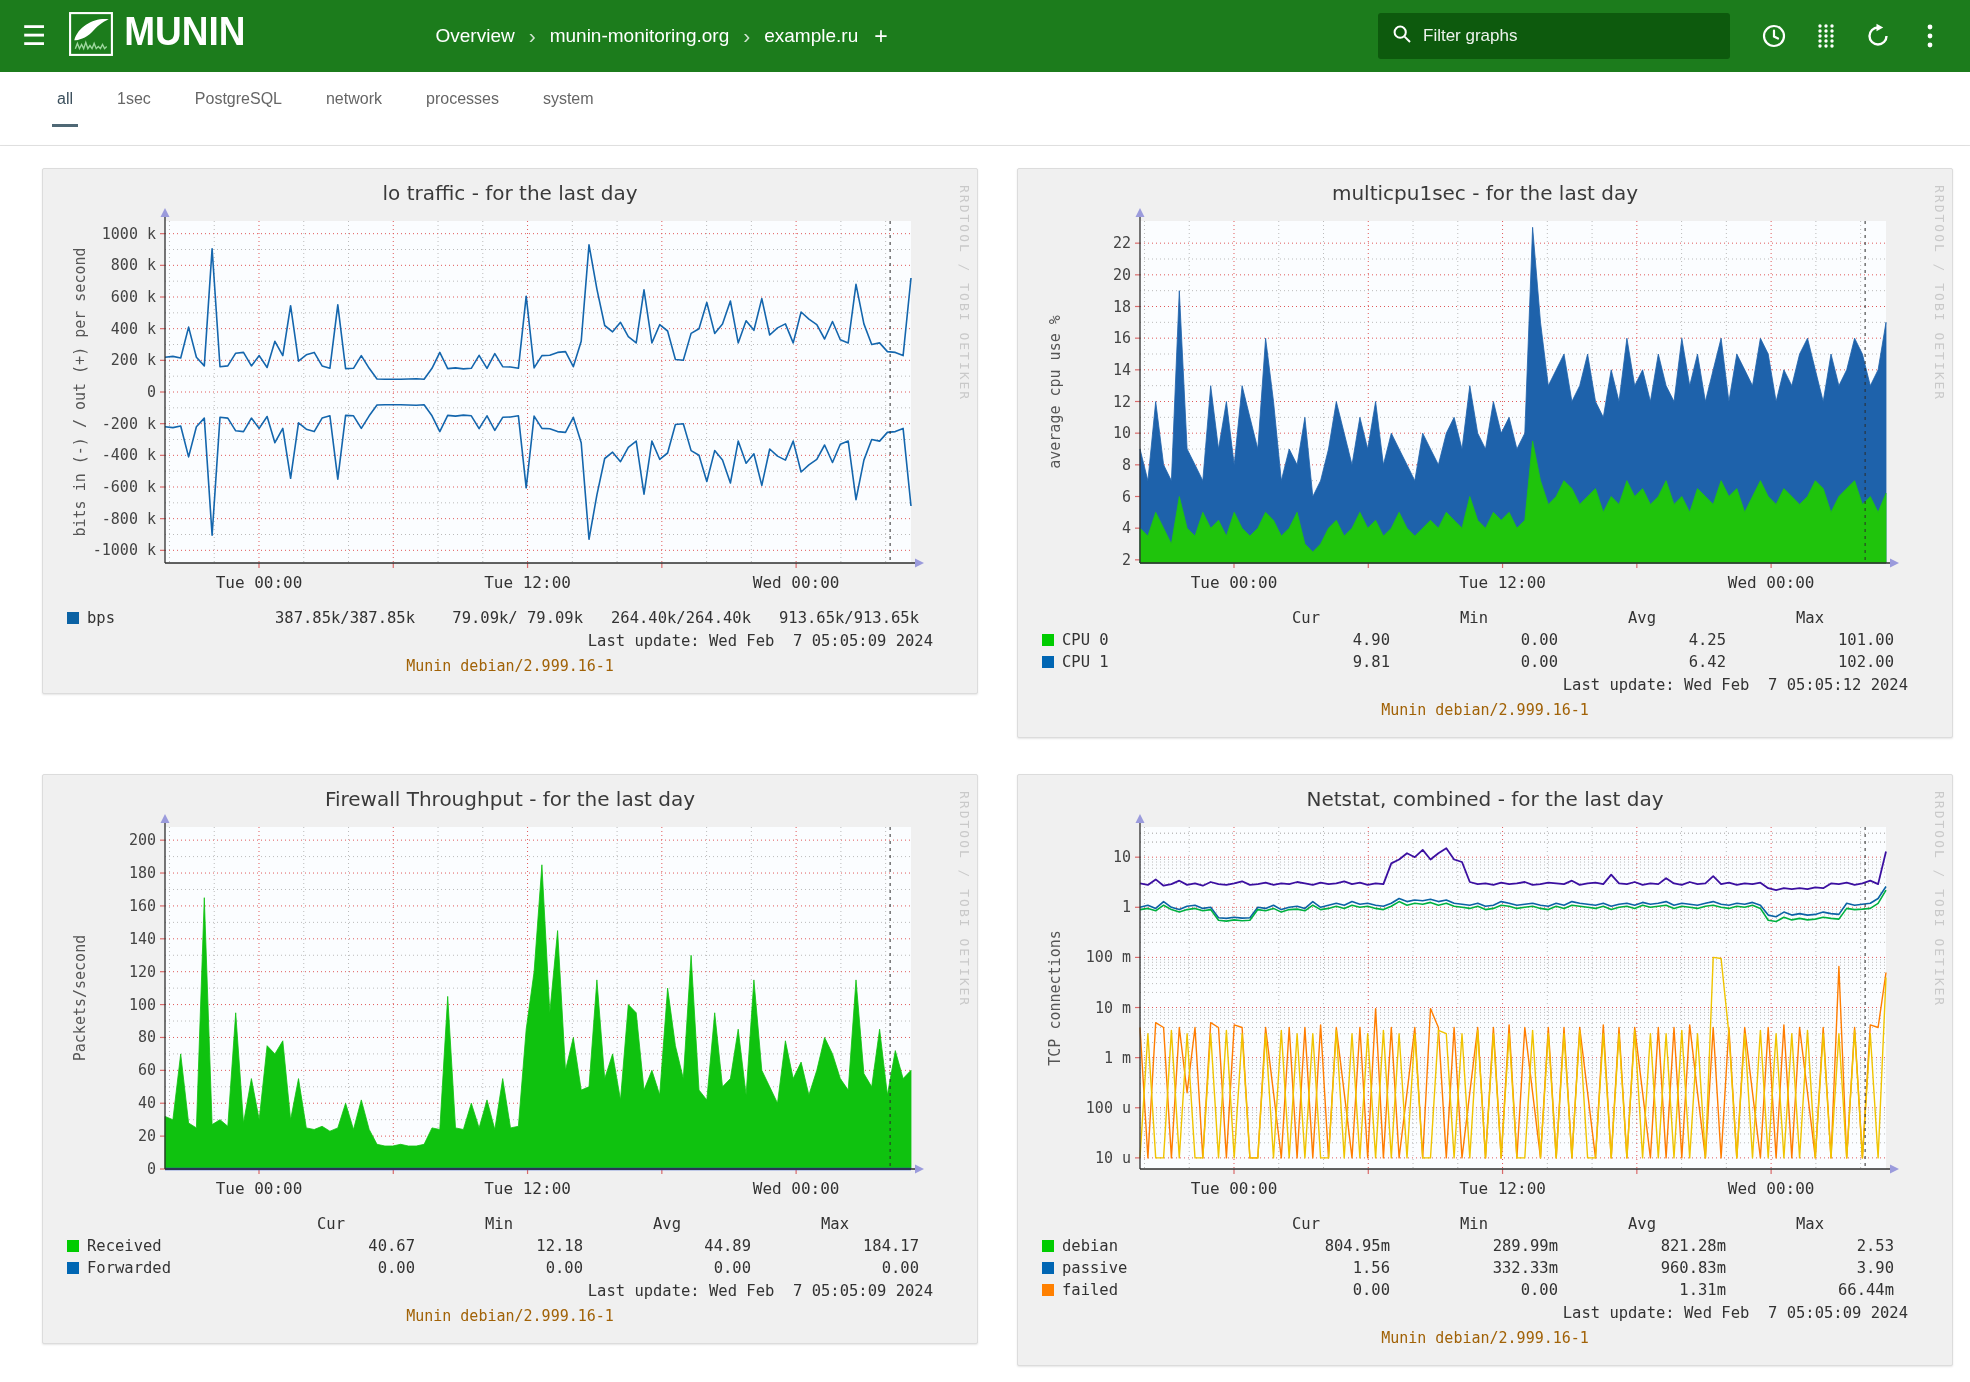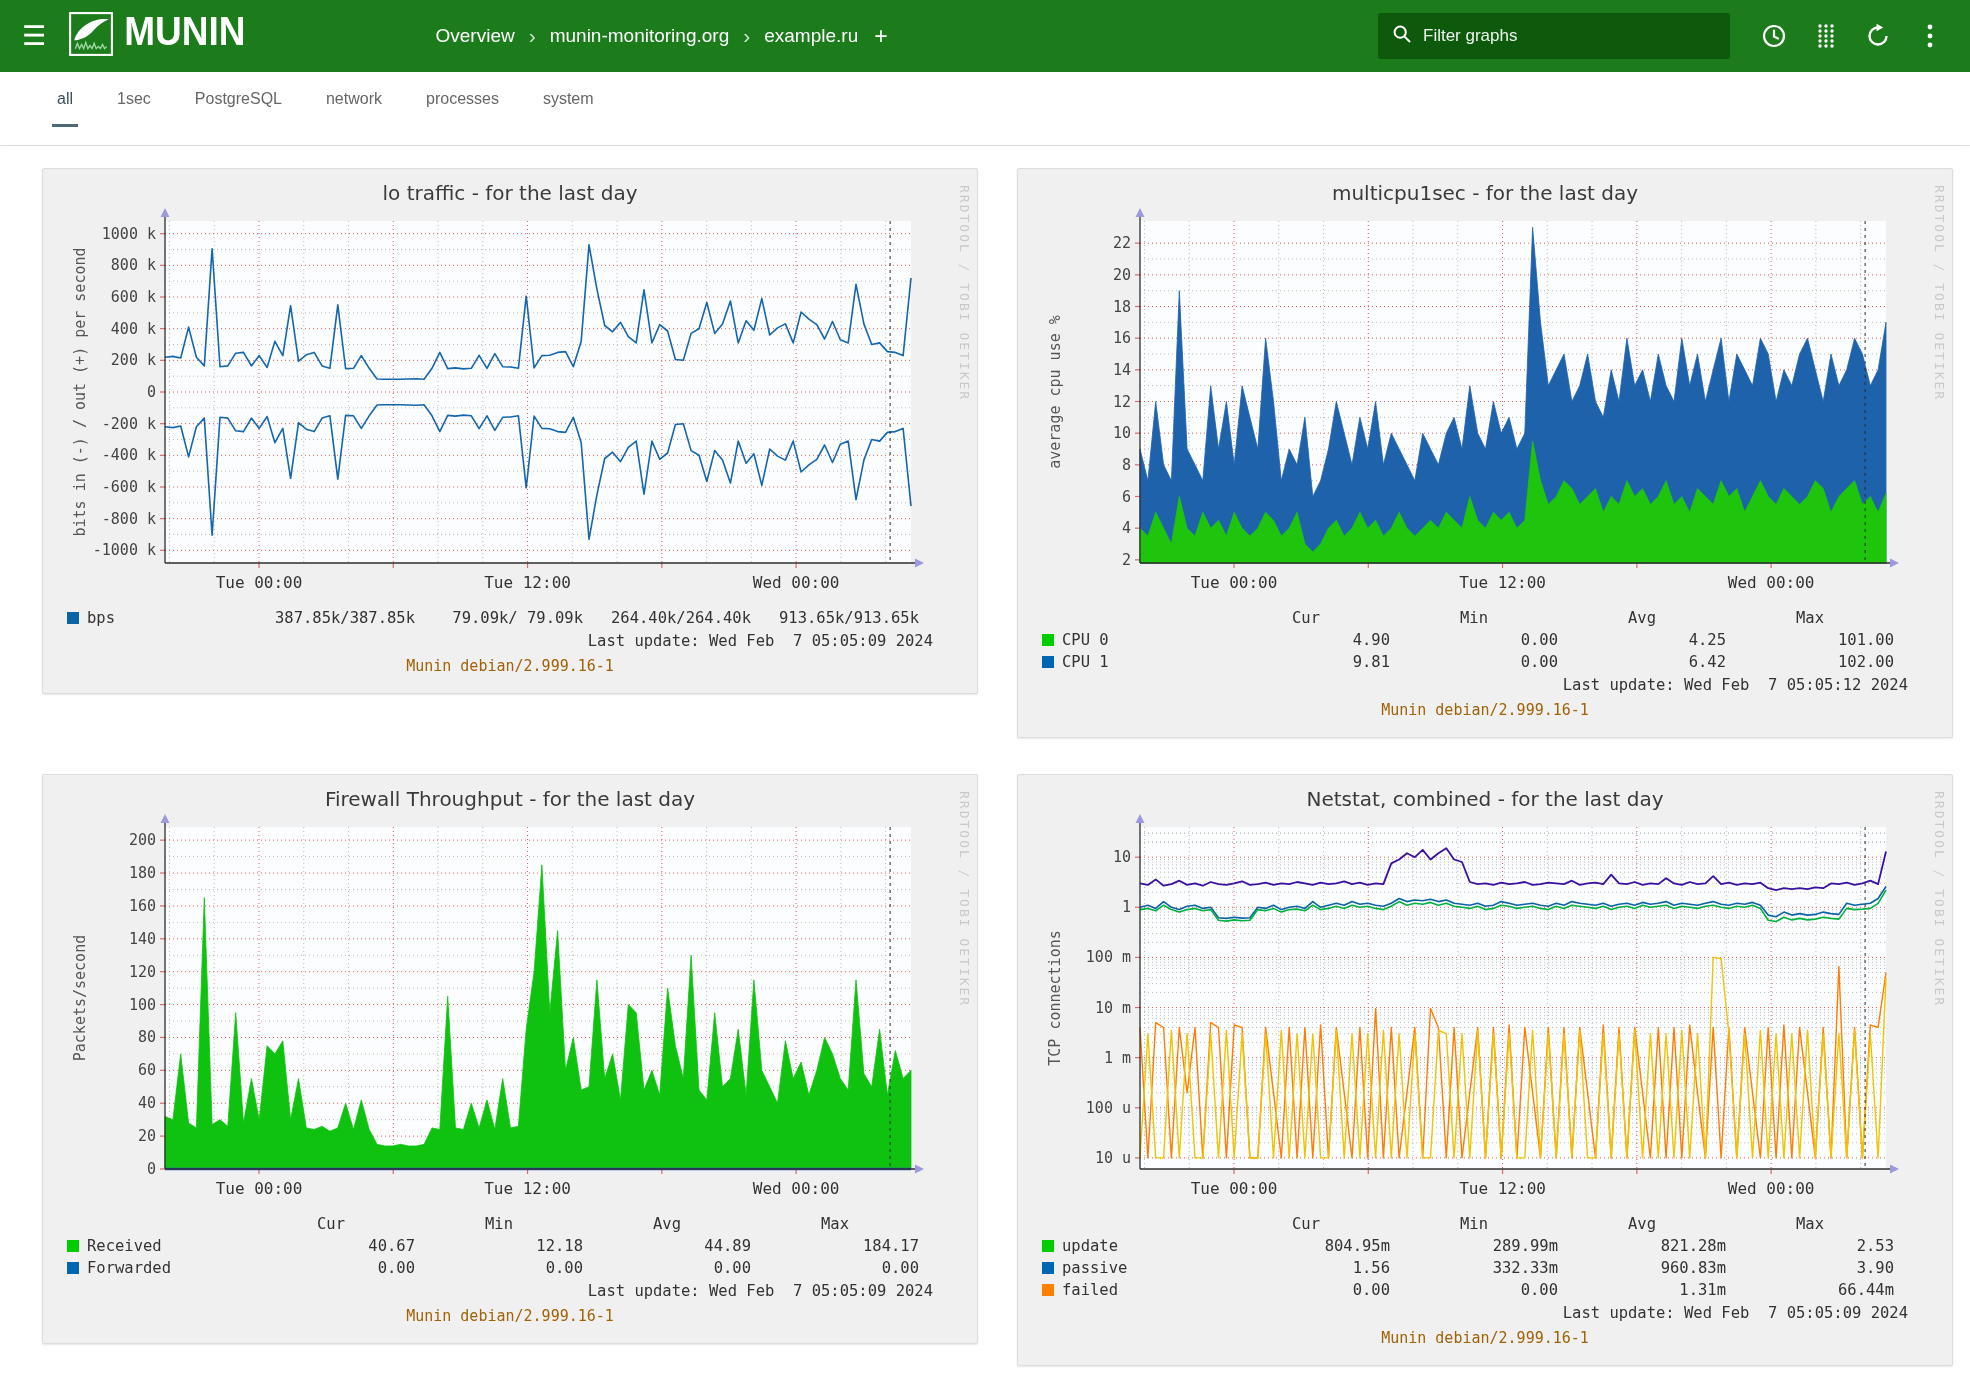--- a/index.html
+++ b/index.html
@@ -515,21 +515,21 @@
             <line x1="96" y1="356" x2="848" y2="356" stroke="#2e2e2e" stroke-width="1.3"></line>
             <polygon points="91.5,10 100.5,10 96,1" fill="#9b9bdc"></polygon>
             <polygon points="846,351.5 846,360.5 855,356" fill="#9b9bdc"></polygon>
             <text x="189.99599999999998" y="381" text-anchor="middle" class="xtick">Tue 00:00</text>
             <text x="458.556" y="381" text-anchor="middle" class="xtick">Tue 12:00</text>
             <text x="727.116" y="381" text-anchor="middle" class="xtick">Wed 00:00</text>
             <text x="16" y="185" text-anchor="middle" class="axlabel" transform="rotate(-90 16 185)">TCP connections</text>
           </svg></div>
       <div class="g-legend">
           <div class="l-row l-head"><div class="l-label"></div><div class="l-cell">Cur</div><div class="l-cell">Min</div><div class="l-cell">Avg</div><div class="l-cell">Max</div></div>
-          <div class="l-row"><div class="l-label"><span class="swatch" style="background: rgb(0, 204, 0);"></span><span>update</span></div><div class="l-cell">804.95m</div><div class="l-cell">289.99m</div><div class="l-cell">821.28m</div><div class="l-cell">2.53</div></div>
+          <div class="l-row"><div class="l-label"><span class="swatch" style="background: rgb(0, 204, 0);"></span><span>debian</span></div><div class="l-cell">804.95m</div><div class="l-cell">289.99m</div><div class="l-cell">821.28m</div><div class="l-cell">2.53</div></div>
           <div class="l-row"><div class="l-label"><span class="swatch" style="background: rgb(0, 102, 179);"></span><span>passive</span></div><div class="l-cell">1.56</div><div class="l-cell">332.33m</div><div class="l-cell">960.83m</div><div class="l-cell">3.90</div></div>
           <div class="l-row"><div class="l-label"><span class="swatch" style="background: rgb(255, 128, 0);"></span><span>failed</span></div><div class="l-cell">0.00</div><div class="l-cell">0.00</div><div class="l-cell">1.31m</div><div class="l-cell">66.44m</div></div>
         </div>
       <div class="g-update">Last update: Wed Feb  7 05:05:09 2024</div>
       <div class="g-version">Munin debian/2.999.16-1</div>
       <div class="watermark">RRDTOOL / TOBI OETIKER</div>
     </section>
 
   </div>
 </div>

